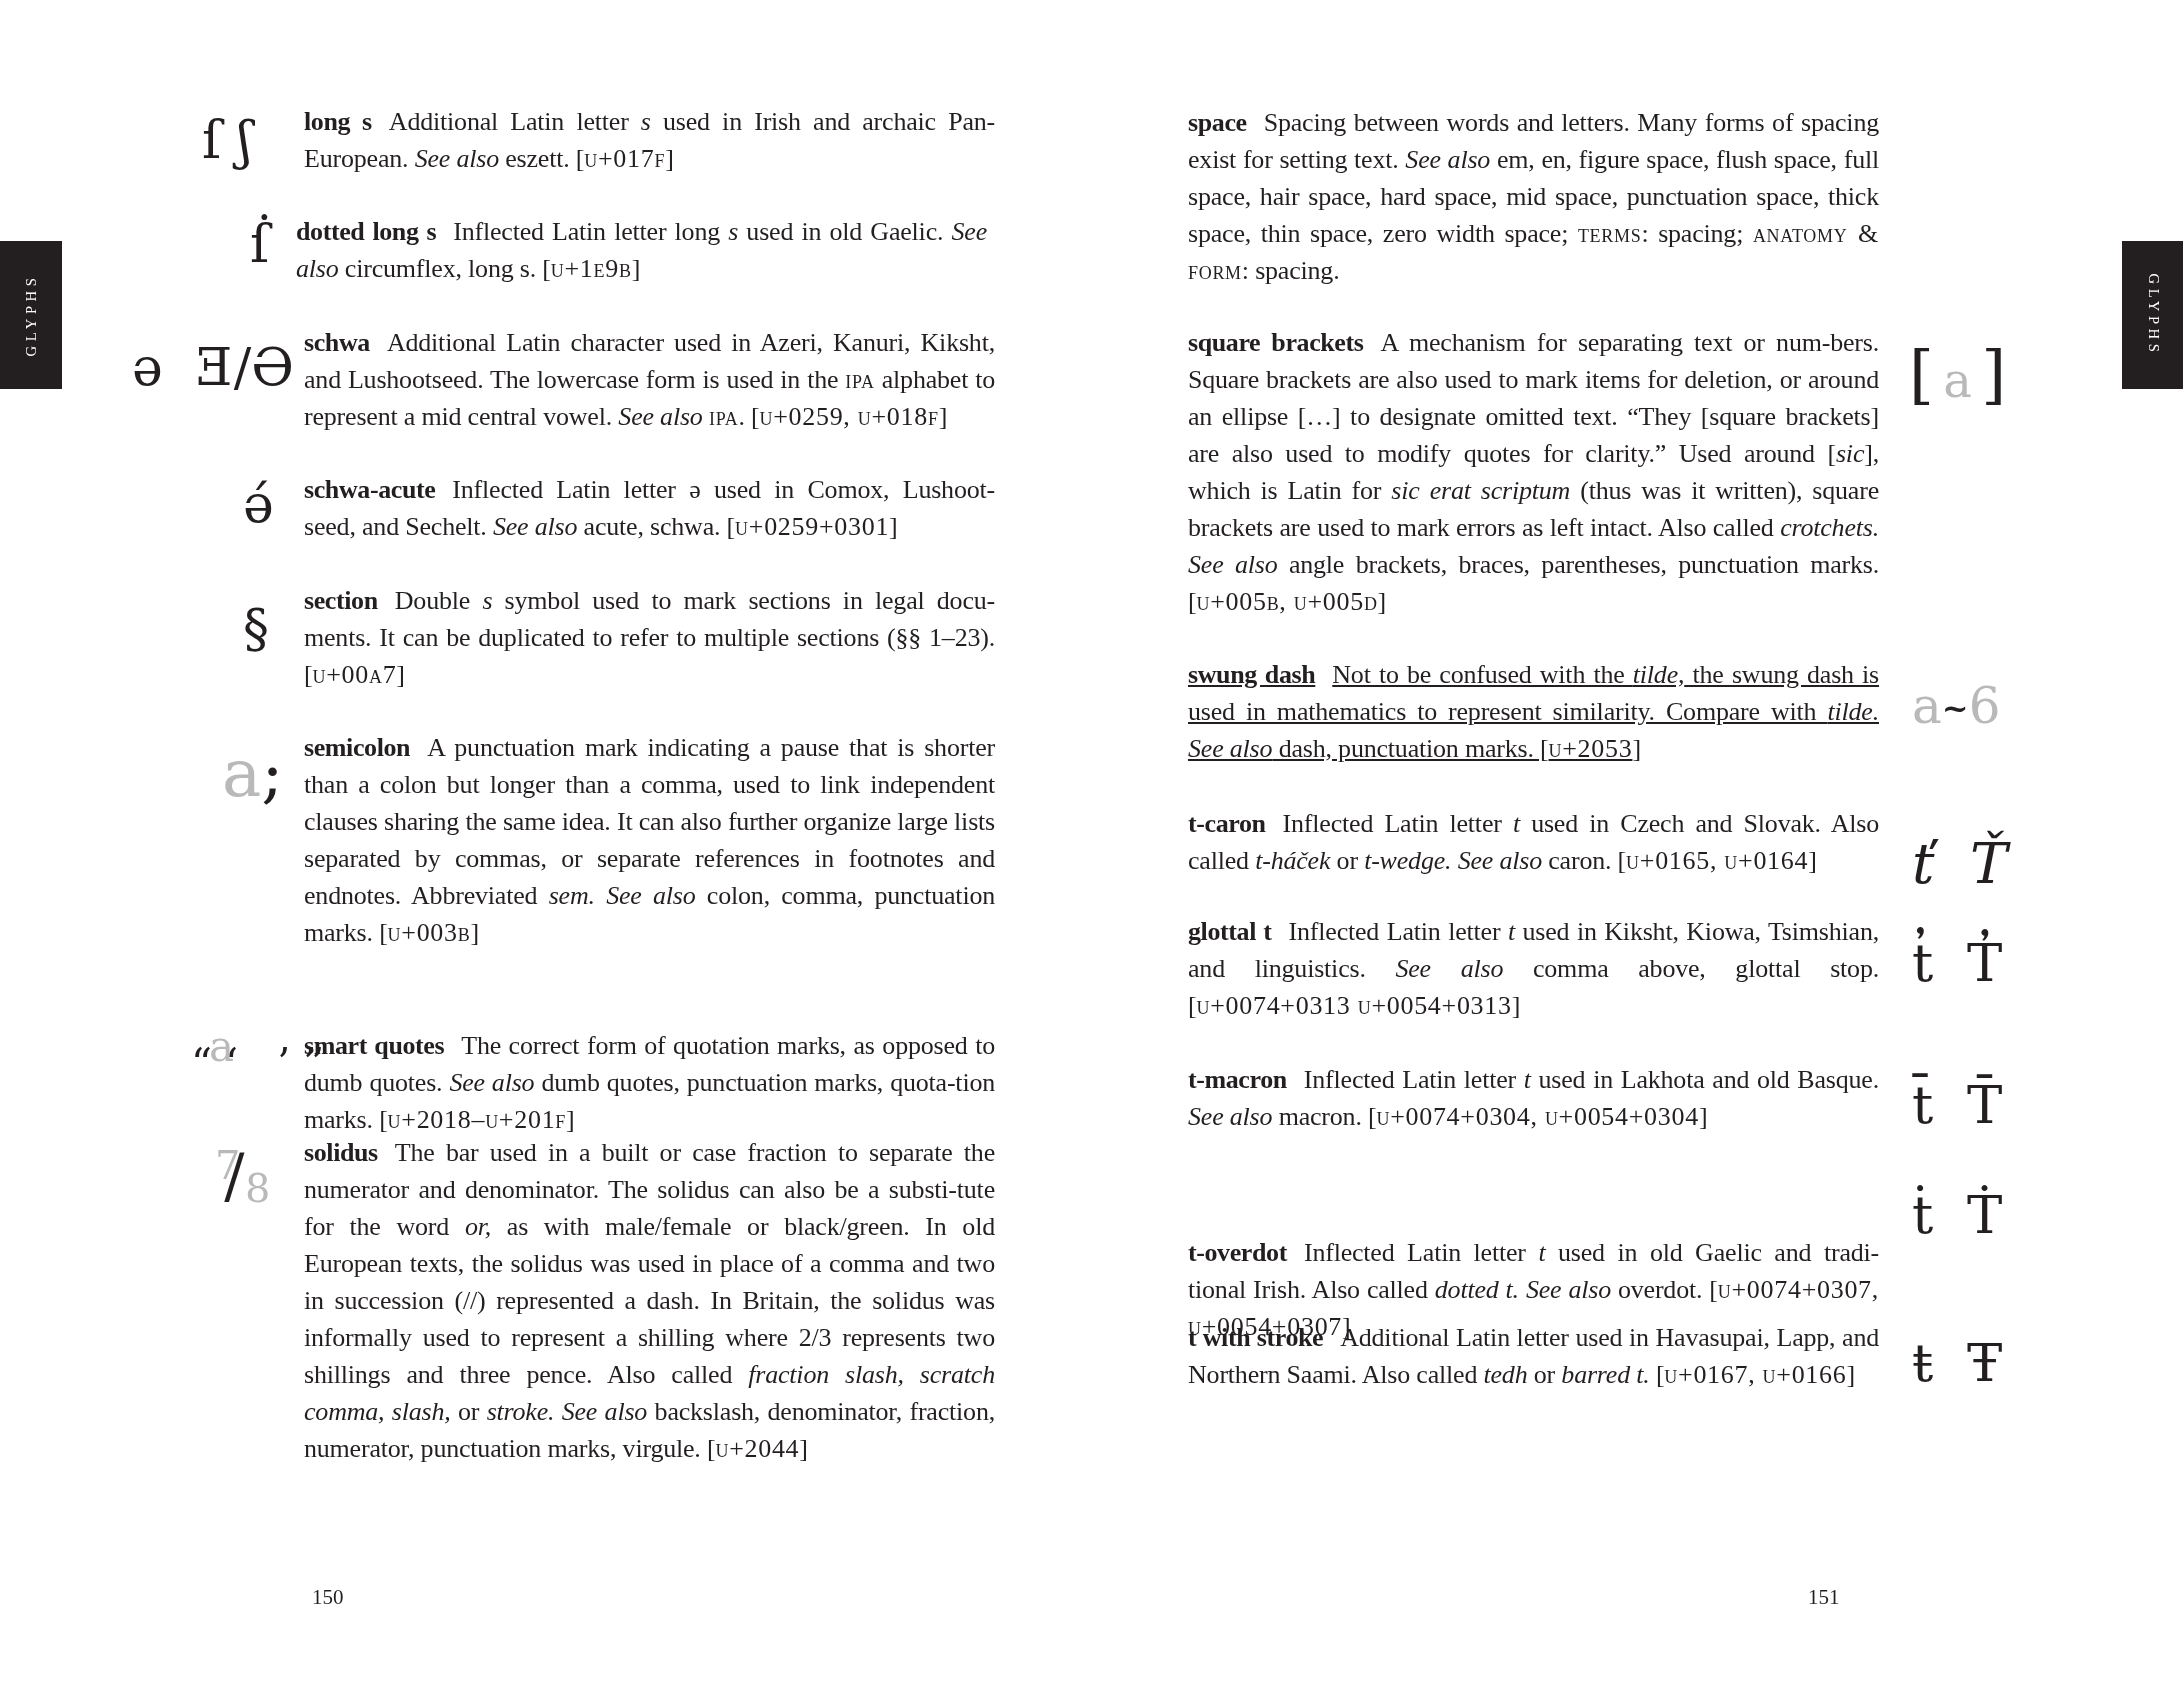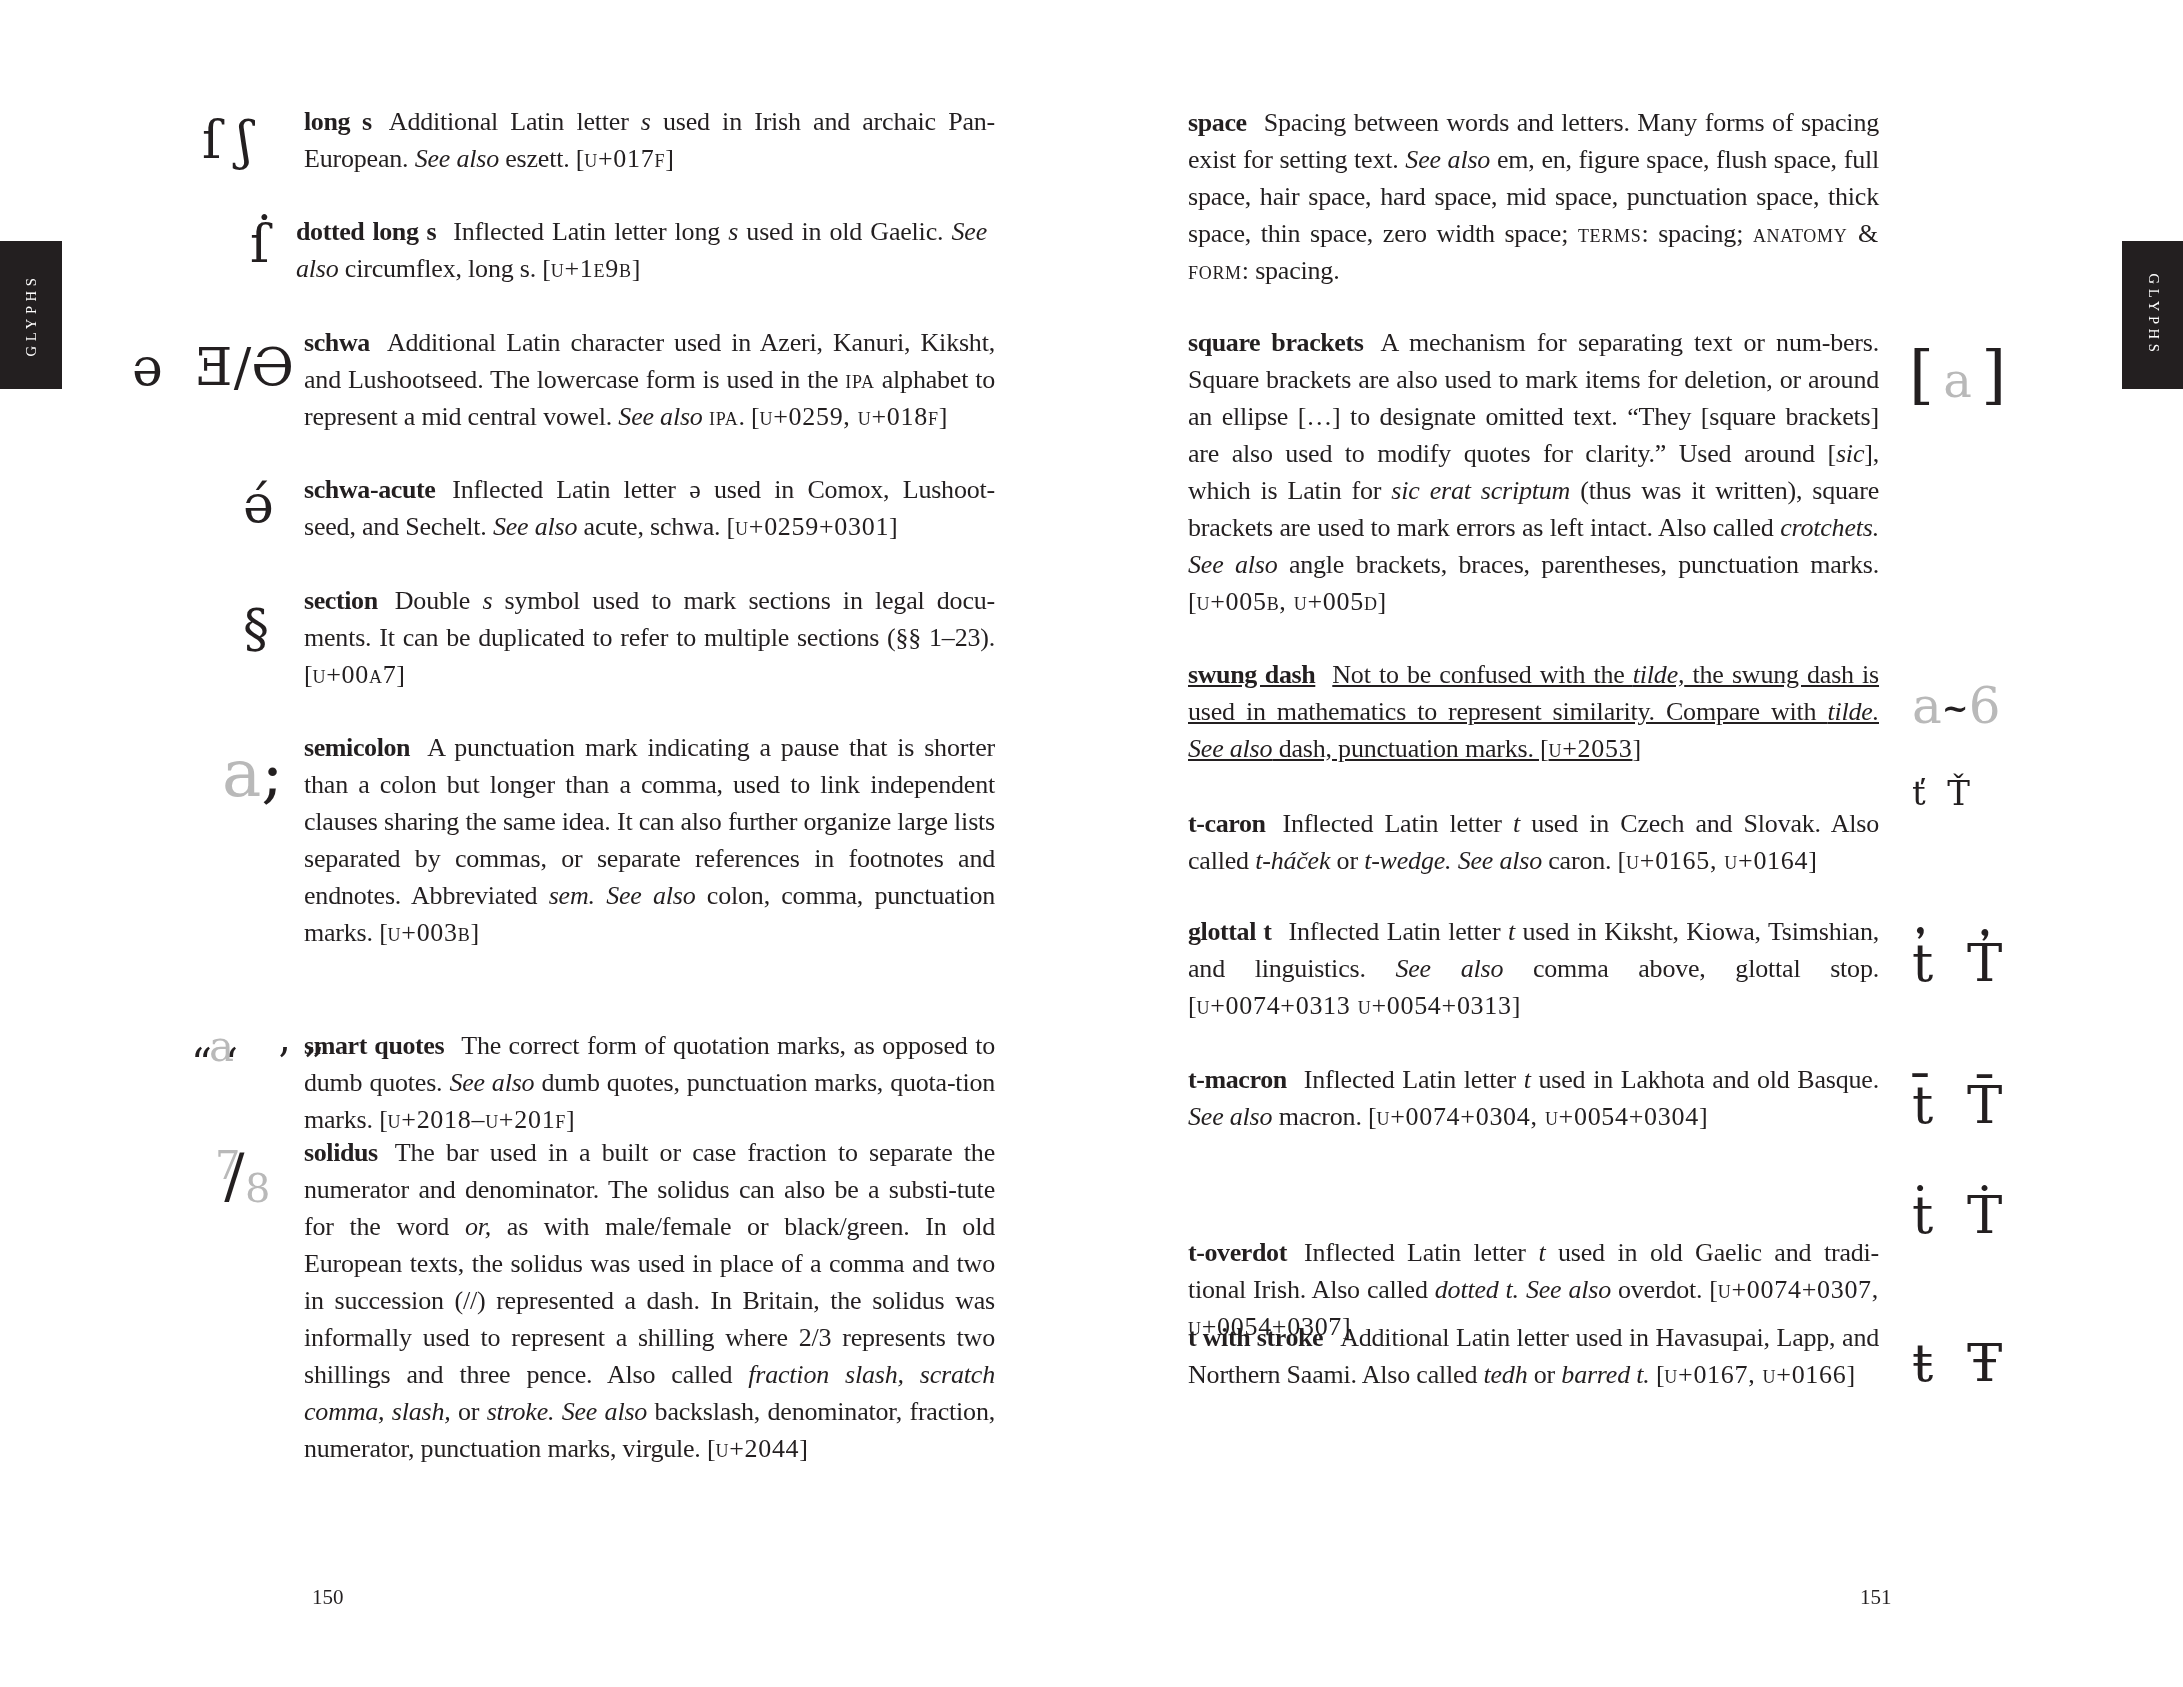--- a/index.html
+++ b/index.html
@@ -77,21 +77,21 @@
 <div class="entry" style="left:1188px; top:1061px;"><span class="term">t-macron</span>Inflected Latin letter <i>t</i> used in Lakhota and old Basque. <i>See also</i> macron. [<span class="sc">U+0074+0304, U+0054+0304</span>]</div>
 <div class="entry" style="left:1188px; top:1234px;"><span class="term">t-overdot</span>Inflected Latin letter <i>t</i> used in old Gaelic and tradi-tional Irish. Also called <i>dotted t. See also</i> overdot. [<span class="sc">U+0074+0307, U+0054+0307</span>]</div>
 <div class="entry" style="left:1188px; top:1319px;"><span class="term">t with stroke</span>Additional Latin letter used in Havasupai, Lapp, and Northern Saami. Also called <i>tedh</i> or <i>barred t.</i> [<span class="sc">U+0167, U+0166</span>]</div>
 
 <div class="glyph" style="left:1909px; top:343px; font-size:64px; font-weight:200;">
   <span>[</span><span class="gray" style="margin:0 9.3px; font-size:48px;">a</span><span>]</span>
 </div>
 <div class="glyph" style="left:1912px; top:681px; font-size:50px;">
   <span class="gray">a</span><span style="font-size:32px; font-weight:bold; vertical-align:4px;">~</span><span class="gray">6</span>
 </div>
-<div class="glyph" style="left:1912px; top:776px; font-size:34px; white-space:pre;">ť  Ť</div>
+<div class="glyph" style="left:1912px; top:836px; font-size:56px; white-space:pre;font-style:italic;">ť  Ť</div>
 <div class="glyph" style="left:1912px; top:936px; font-size:53px; white-space:pre;">t̓  T̓</div>
 <div class="glyph" style="left:1912px; top:1078px; font-size:53px; white-space:pre;">t̄  T̄</div>
 <div class="glyph" style="left:1912px; top:1188px; font-size:53px; white-space:pre;">ṫ  Ṫ</div>
 <div class="glyph" style="left:1912px; top:1336px; font-size:53px; white-space:pre;">ŧ  Ŧ</div>
 
 <div class="pagenum" style="left:312px;">150</div>
-<div class="pagenum" style="left:1860px;">151</div>
+<div class="pagenum" style="left:1808px;">151</div>
 
 
 </body></html>

